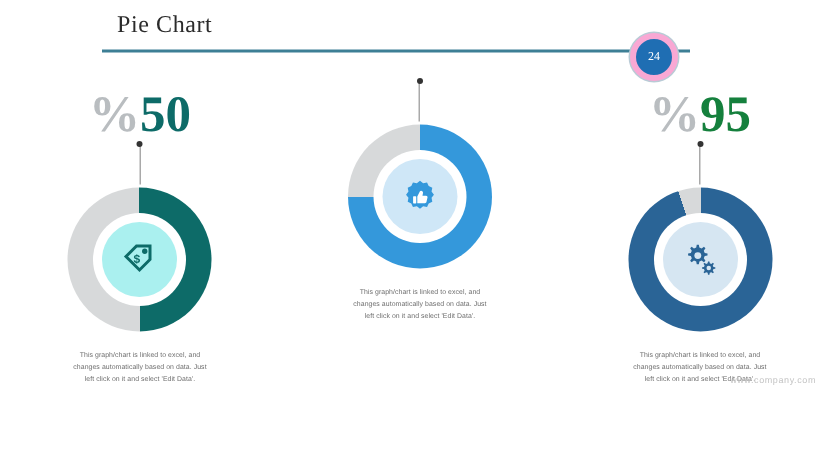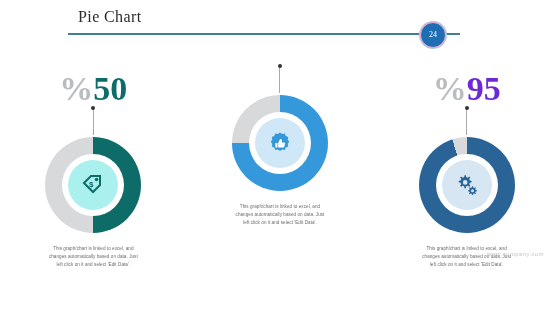--- a/index.html
+++ b/index.html
@@ -58,21 +58,21 @@
     background: #3d7f95;
   }
   .page-badge {
     position: absolute;
     left: 420px;
     top: 22px;
     width: 24px;
     height: 24px;
     border-radius: 50%;
     background: #1f6eb3;
-    border: 1px solid #f9a8d4;
+    border: 4px solid #f9a8d4;
     box-shadow: 0 0 0 1px #b9cbd6;
     display: flex;
     align-items: center;
     justify-content: center;
   }
   .page-badge-num {
     color: #ffffff;
     font-size: 8px;
     font-family: "Liberation Serif", serif;
     line-height: 1;
@@ -86,21 +86,20 @@
     width: 560px;
     height: 240px;
     display: flex;
   }
   .col {
     width: 33.3333%;
     position: relative;
     display: flex;
     flex-direction: column;
     align-items: center;
-    margin-top: 12px;
   }
 
   .pct {
     font-family: "Liberation Serif", serif;
     font-size: 34px;
     line-height: 1;
     font-weight: bold;
     white-space: nowrap;
     margin-top: 8px;
   }
@@ -233,21 +232,21 @@
             <path d="M10.2 16.5 h5.1 c.5 0 .9-.35 1-.8 l.7-3.1 c.12-.6-.33-1.15-.95-1.15 h-2.4 l.35-1.75 c.17-.85-.45-1.6-1.3-1.6 -.35 0-.67.2-.83.52 l-1.67 3.33 z" fill="#ffffff"></path>
             <rect x="7.4" y="11.9" width="2.1" height="4.7" rx="0.4" fill="#ffffff"></rect>
           </svg>
         </div>
       </div>
       <div class="caption">This graph/chart is linked to excel, and changes automatically based on data. Just left click on it and select 'Edit Data'.</div>
     </div>
 
     <div class="col">
       <div class="pct">
-        <span class="sym">%</span><span class="num" style="color:#6d28d9">95</span>
+        <span class="sym">%</span><span class="num" style="color:#15803d">95</span>
       </div>
       <div class="connector"></div>
       <div class="donut-wrap">
         <div class="donut" style="background: conic-gradient(#2a6496 0deg 342deg, #d7d9da 342deg 360deg);"></div>
         <div class="donut-hole"></div>
         <div class="icon-circle" style="background:#d6e6f2">
           <svg width="26" height="26" viewBox="0 0 26 26">
             <g fill="#2a6496">
               <path d="M10.5 3.2 l1.4 0 .35 1.85 1.5 .62 1.55-1.1 1 1 -1.1 1.55 .62 1.5 1.85 .35 0 1.4 -1.85 .35 -.62 1.5 1.1 1.55 -1 1 -1.55-1.1 -1.5 .62 -.35 1.85 -1.4 0 -.35-1.85 -1.5-.62 -1.55 1.1 -1-1 1.1-1.55 -.62-1.5 -1.85-.35 0-1.4 1.85-.35 .62-1.5 -1.1-1.55 1-1 1.55 1.1 1.5-.62 z"></path>
               <circle cx="11.2" cy="10.4" r="2.3" fill="#d6e6f2"></circle>

